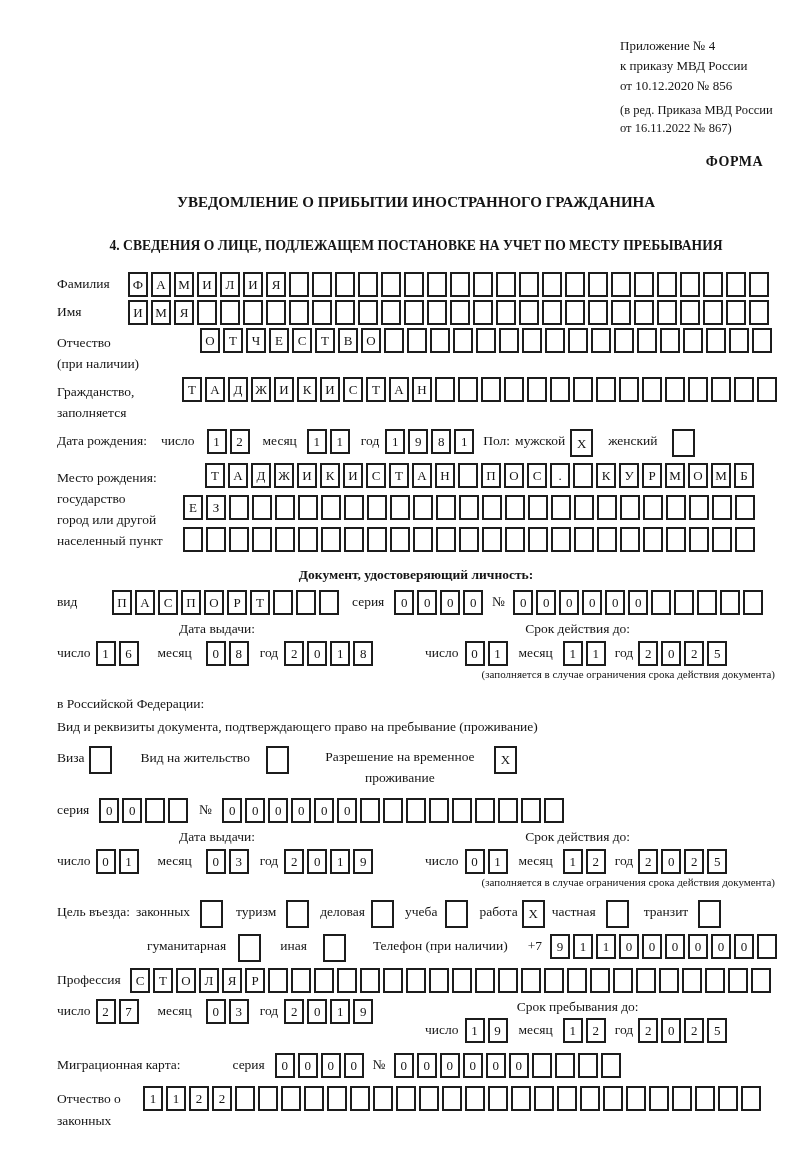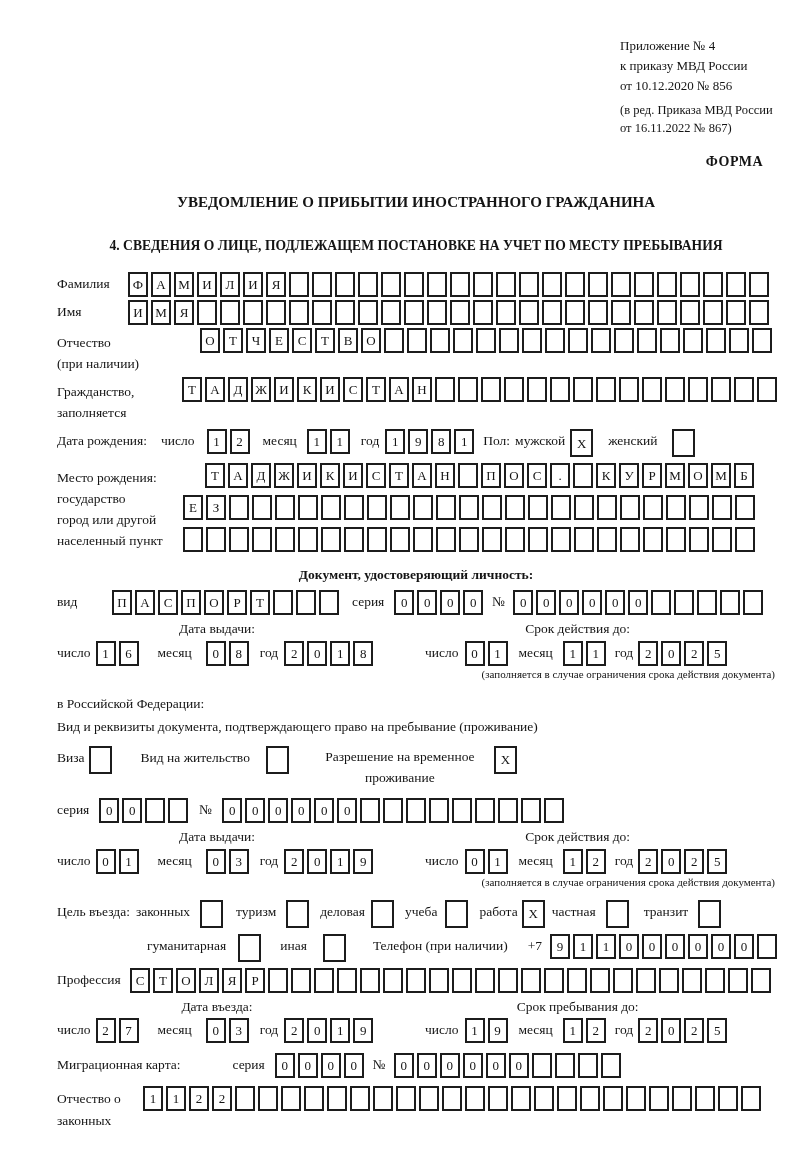--- a/index.html
+++ b/index.html
@@ -598,21 +598,20 @@
         <span class="cell"></span>
         <span class="cell"></span>
         <span class="cell"></span>
         <span class="cell"></span>
         <span class="cell"></span>
       </span>
   </div>
 
   <div class="dcols">
     <div class="dcol">
-      <div class="dhead">Дата въезда:</div>
       <div class="dline">
         <span class="t">число</span>
         <span class="boxes" style="margin-left:5px">
             <span class="cell">2</span>
             <span class="cell">7</span>
           </span>
         <span class="t" style="margin-left:16px">месяц</span>
         <span class="boxes" style="margin-left:14px">
             <span class="cell">0</span>
             <span class="cell">3</span>

